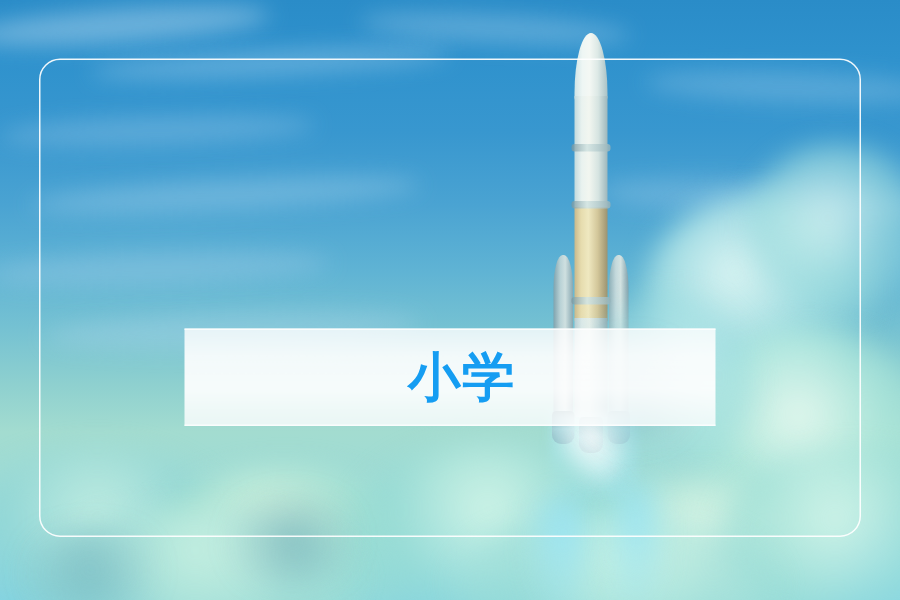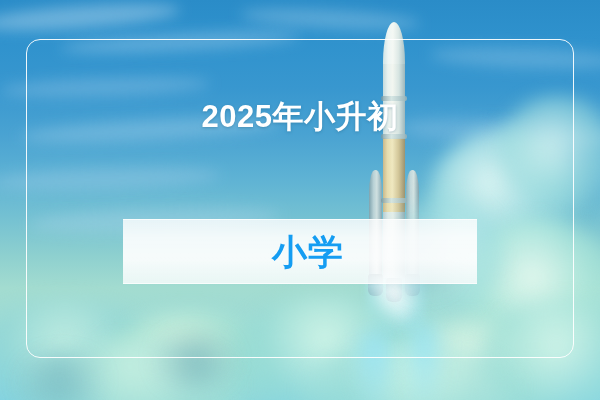--- a/index.html
+++ b/index.html
@@ -333,20 +333,19 @@
   <div class="smoke s-b7"></div>
   <div class="smoke s-d1"></div>
   <div class="smoke s-d2"></div>
   <div class="smoke s-d3"></div>
   <div class="smoke s-c1"></div>
   <div class="smoke s-c2"></div>
 
   <div class="frame"></div>
 
   <div class="headline">
-    <span class="ln">2025年小升初</span>
   </div>
 
   <div class="subject-band">
     <span class="subject-text">小学</span>
   </div>
 
 </div>
 
 </body></html>

